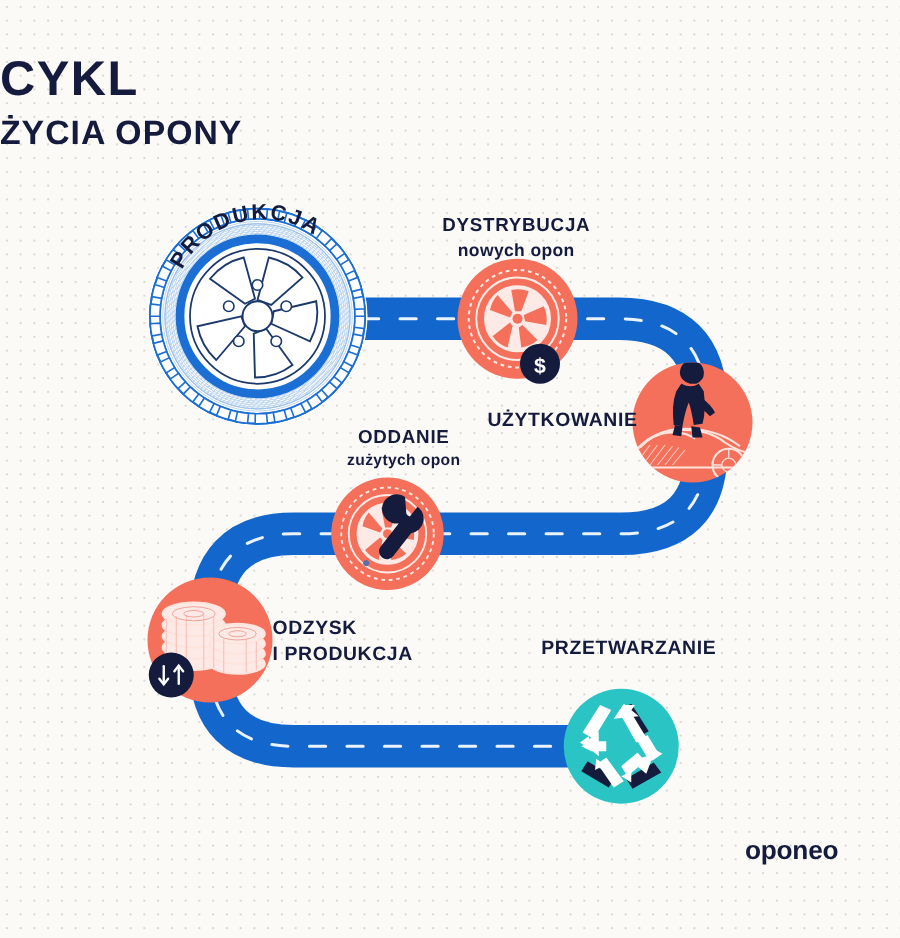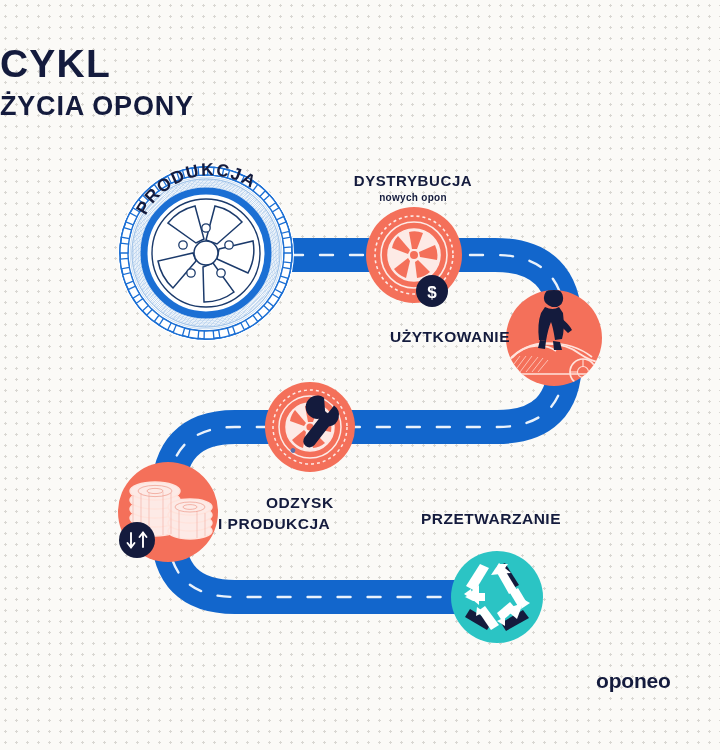--- a/index.html
+++ b/index.html
@@ -14,34 +14,34 @@
   #stage{position:absolute;inset:0;}
   .svg-layer{position:absolute;top:0;left:0;width:720px;height:750px;}
 
   .label{position:absolute;color:#141b3d;font-weight:700;letter-spacing:0.3px;
          line-height:1.18;text-align:center;white-space:nowrap;}
   .label .l1{display:block;}
   .label .l2{display:block;}
 
   #lbl-dystrybucja{left:308px;top:172px;width:210px;}
   #lbl-dystrybucja .l1{font-size:15px;letter-spacing:0.6px;}
-  #lbl-dystrybucja .l2{font-size:10px;margin-top:2px;}
+  #lbl-dystrybucja .l2{font-size:14px;margin-top:2px;}
 
   #lbl-uzytkowanie{left:355px;top:328px;width:190px;}
   #lbl-uzytkowanie .l1{font-size:15.5px;letter-spacing:0.5px;}
 
   #lbl-oddanie{left:228px;top:341px;width:190px;}
   #lbl-oddanie .l1{font-size:15px;letter-spacing:0.6px;}
   #lbl-oddanie .l2{font-size:12.5px;margin-top:2px;}
 
   #lbl-odzysk{left:218px;top:494px;width:200px;text-align:left;}
-  #lbl-odzysk .l1{font-size:15.5px;letter-spacing:0.5px;padding-left:48px;}
+  #lbl-odzysk .l1{font-size:15.5px;letter-spacing:0.5px;}
   #lbl-odzysk .l2{font-size:15.5px;letter-spacing:0.5px;margin-top:3px;}
 
-  #lbl-recykling{left:421px;top:510px;width:210px;text-align:left;}
+  #lbl-recykling{left:433px;top:510px;width:210px;text-align:left;}
   #lbl-recykling .l1{font-size:15.5px;letter-spacing:0.5px;}
   #lbl-recykling .l2{font-size:15.5px;letter-spacing:0.5px;margin-top:3px;}
 
   #title{position:absolute;left:0;top:44px;width:720px;
          color:#141b3d;font-weight:700;}
   #title .t1{display:block;font-size:39px;letter-spacing:1.2px;line-height:1.02;}
   #title .t2{display:block;font-size:27px;letter-spacing:0.8px;margin-top:7px;}
 
   #brand{position:absolute;left:596px;top:669px;color:#141b3d;
          font-size:21px;font-weight:700;letter-spacing:-0.2px;}
@@ -337,20 +337,24 @@
 
   <div class="label" id="lbl-dystrybucja">
     <span class="l1">DYSTRYBUCJA</span>
     <span class="l2">nowych opon</span>
   </div>
 
   <div class="label" id="lbl-uzytkowanie">
     <span class="l1">UŻYTKOWANIE</span>
   </div>
 
+  <div class="label" id="lbl-oddanie">
+    <span class="l1">ODDANIE</span>
+    <span class="l2">zużytych opon</span>
+  </div>
 
   <div class="label" id="lbl-odzysk">
     <span class="l1">ODZYSK</span>
     <span class="l2">I PRODUKCJA</span>
   </div>
 
   <div class="label" id="lbl-recykling">
     <span class="l1">PRZETWARZANIE</span>
   </div>
 

